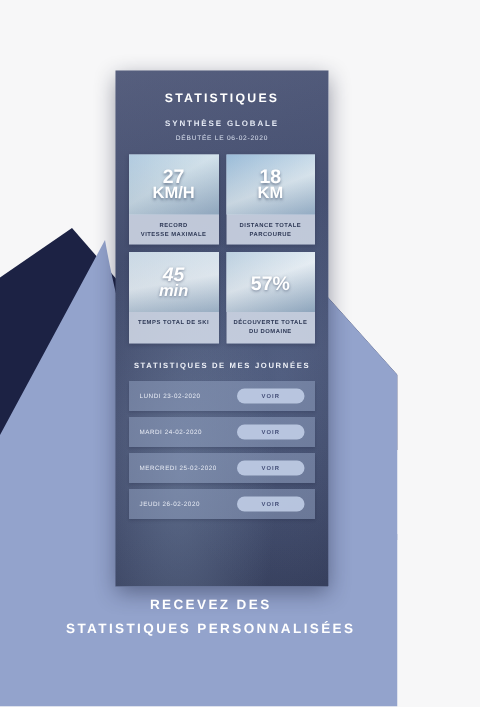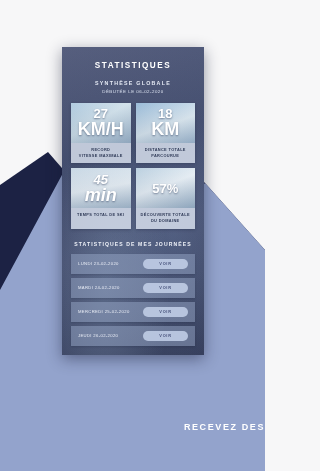--- a/index.html
+++ b/index.html
@@ -7,22 +7,22 @@
   body {
     font-family:"Liberation Sans", sans-serif;
     background:#f7f7f8;
     position:relative;
   }
   #bg-art { position:absolute; inset:0; width:265px; height:471px; }
 
   
   #phone-card {
     position:absolute;
-    left:62px; top:47px;
-    width:142px; height:308px;
+    left:77px; top:47px;
+    width:142px; height:344px;
     background:linear-gradient(160deg,#4d5677 0%,#3f4a6d 35%,#454f72 60%,#3d4768 100%);
     box-shadow:0 4px 14px rgba(20,25,50,.45);
     overflow:hidden;
     z-index:5;
   }
   
   #phone-card::before{
     content:"";position:absolute;inset:0;
     background:
       radial-gradient(ellipse at 30% 78%, rgba(150,175,205,.33) 0%, rgba(150,175,205,0) 46%),
@@ -64,21 +64,21 @@
   .photo-d{background:linear-gradient(160deg,#b4cbdd 0%,#e8f0f6 45%,#9db5cb 100%);}
   .stat-photo::after{
     content:"";position:absolute;inset:0;
     background:linear-gradient(to bottom,rgba(255,255,255,.10),rgba(60,80,110,.16));
   }
   .stat-value{
     position:relative;z-index:3;color:#fff;text-align:center;
     font-size:13px;font-weight:bold;line-height:1.02;
     text-shadow:0 1px 2px rgba(40,55,85,.55);
   }
-  .stat-value .unit{display:block;font-size:18px;font-weight:bold;}
+  .stat-value .unit{display:block;font-size:11px;font-weight:bold;}
   .stat-label{
     padding:4px 2px 5px;text-align:center;
     color:#2f3a57;font-size:3.9px;font-weight:bold;
     letter-spacing:.35px;line-height:1.45;
   }
 
   
   #days-title{
     text-align:center;color:#eef1f8;font-size:5.1px;font-weight:bold;
     letter-spacing:1.1px;margin:12px 0 7px;
@@ -91,22 +91,22 @@
   }
   .day-label{color:#e9edf6;font-size:4.2px;letter-spacing:.35px;}
   .day-button{
     background:rgba(190,203,228,.92);
     color:#46517a;font-size:3.9px;font-weight:bold;letter-spacing:.7px;
     padding:2.5px 0;width:45px;text-align:center;border-radius:9px;
   }
 
   
   #footer-tagline{
-    position:absolute;left:0;right:0;top:420px;
-    text-align:right;z-index:6;margin-left:16px;
+    position:absolute;left:0;right:0;top:396px;
+    text-align:center;z-index:6;margin-left:16px;
   }
   #footer-tagline div{
     color:#ffffff;font-size:9px;font-weight:bold;letter-spacing:1.6px;
     line-height:1.75;
   }
 </style>
 </head>
 <body>
 
 <svg id="bg-art" viewBox="0 0 265 471" preserveAspectRatio="none">
@@ -173,13 +173,14 @@
         <div class="day-row">
           <span class="day-label">JEUDI 26-02-2020</span>
           <span class="day-button">VOIR</span>
         </div>
       </div>
   </div>
 </div>
 
 <div id="footer-tagline">
   <div>RECEVEZ DES</div>
+  <div>STATISTIQUES PERSONNALISÉES</div>
 </div>
 
 </body></html>

